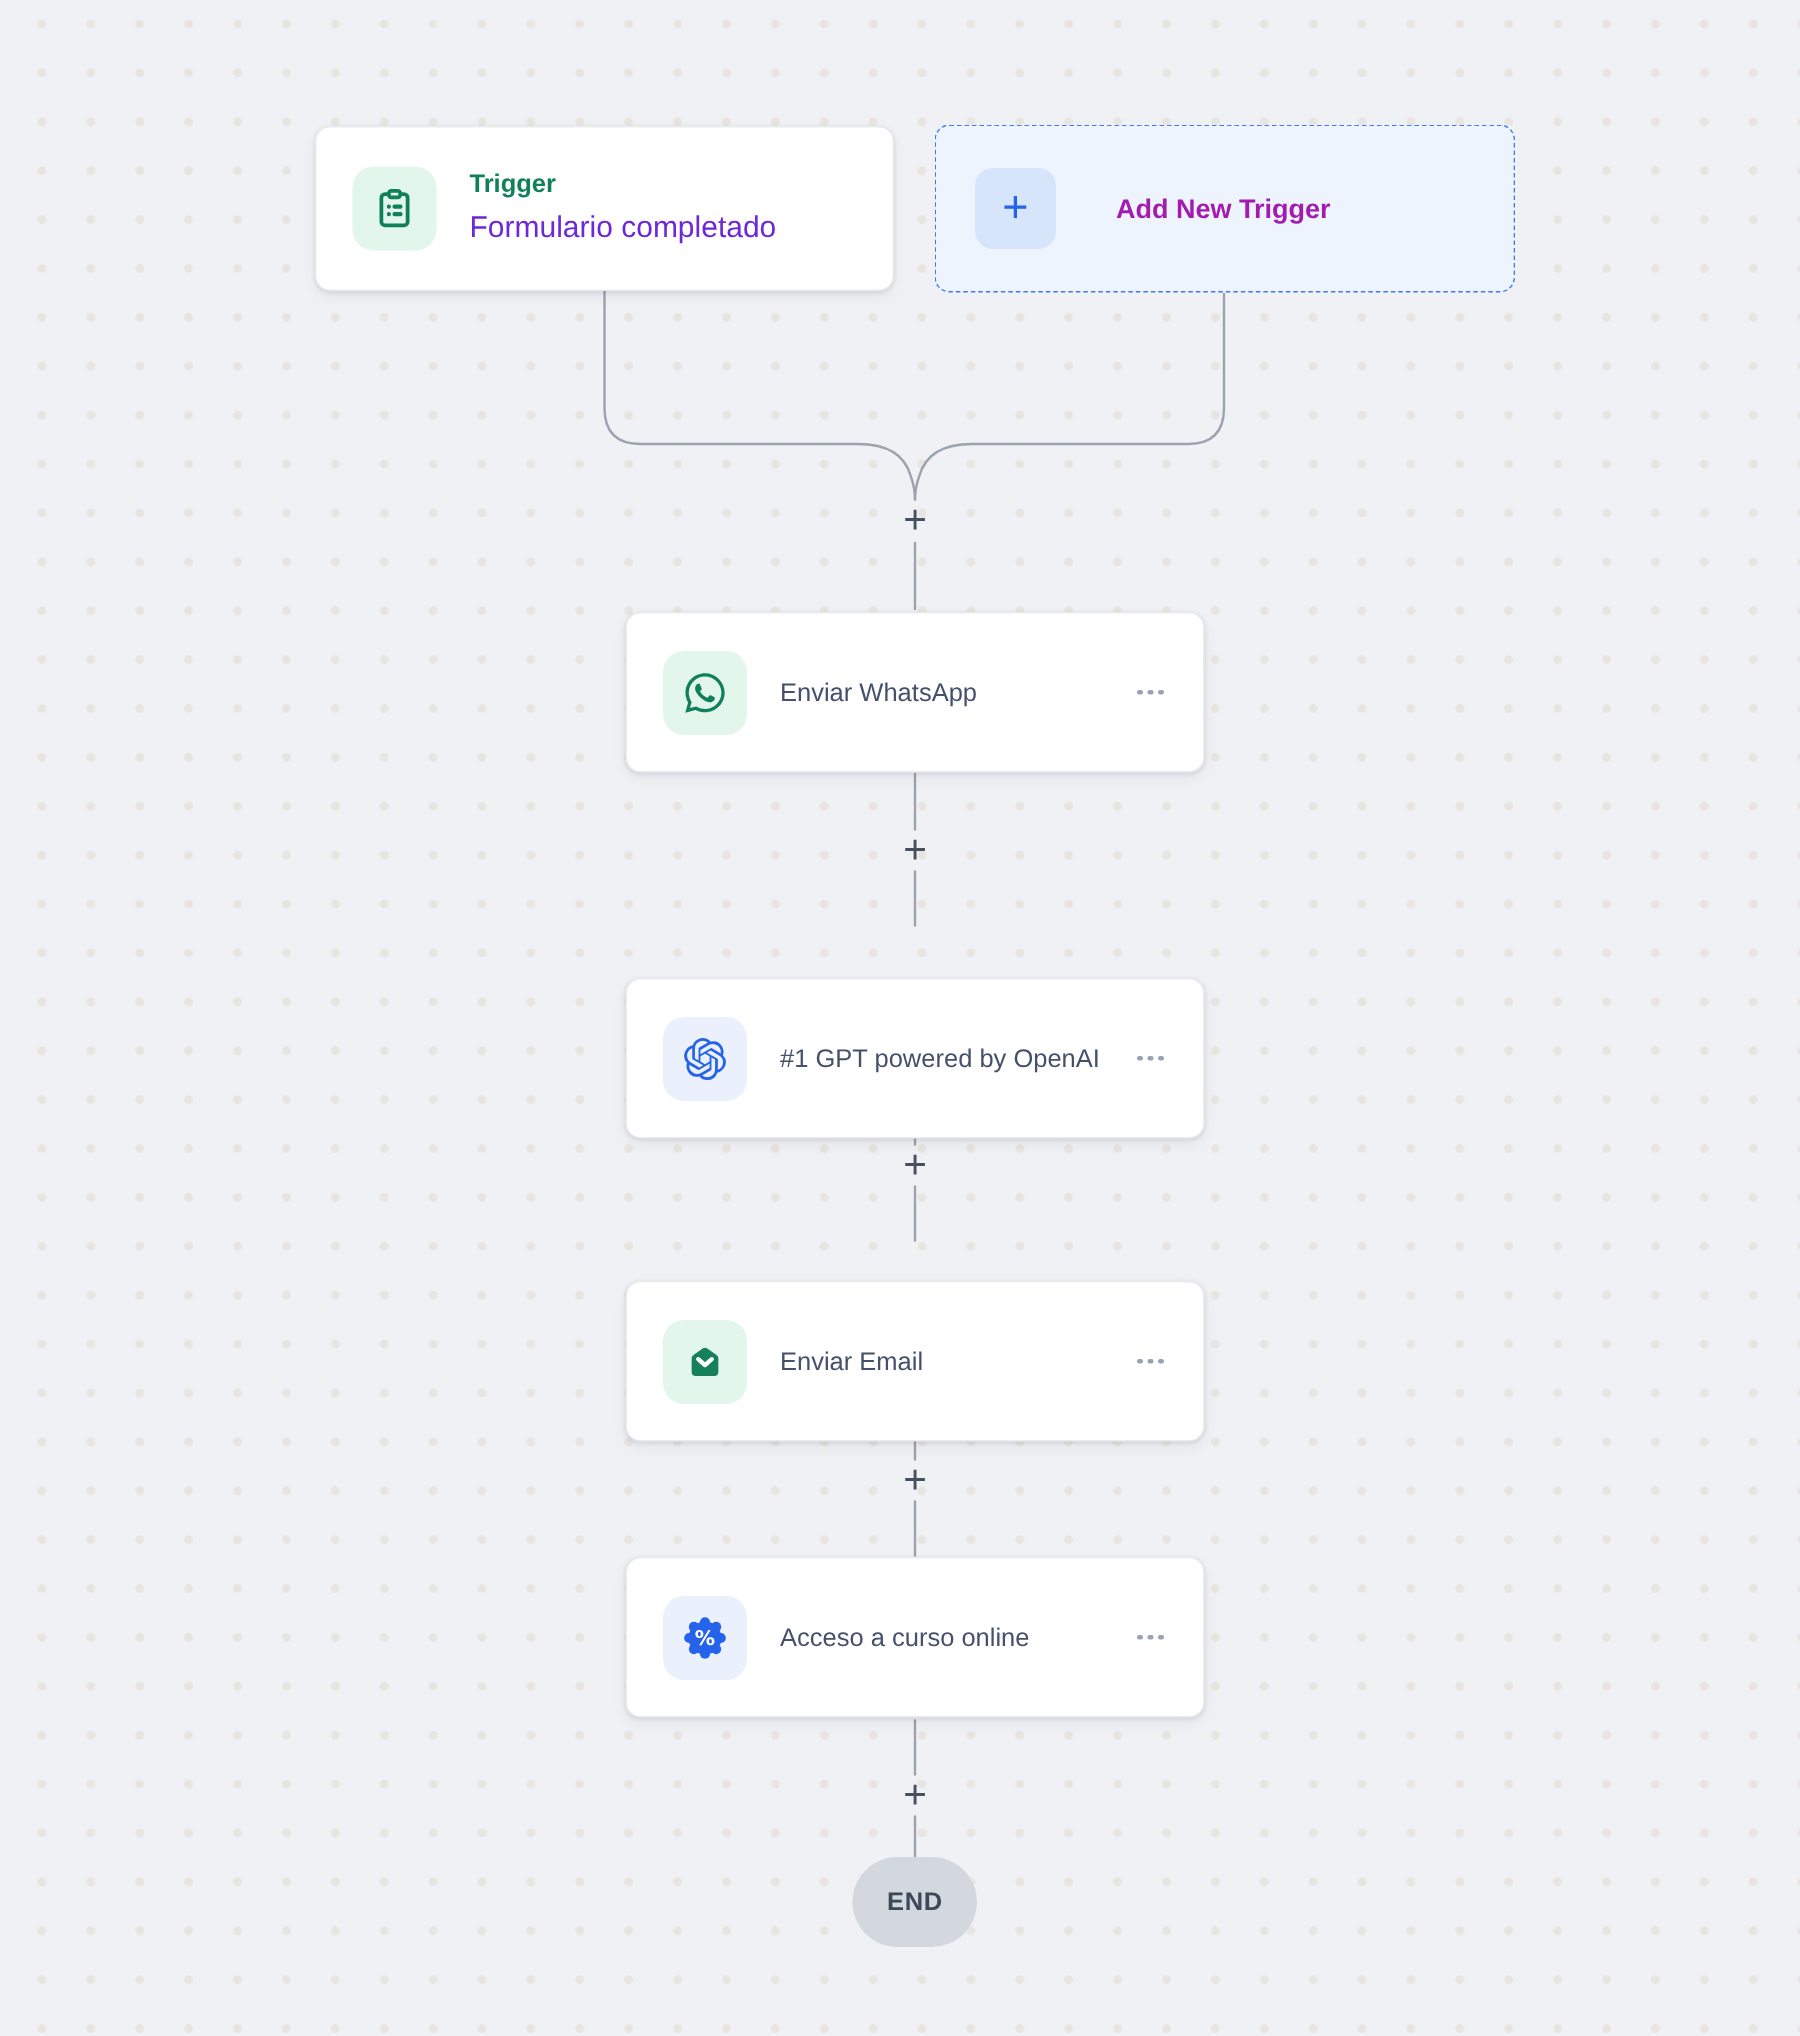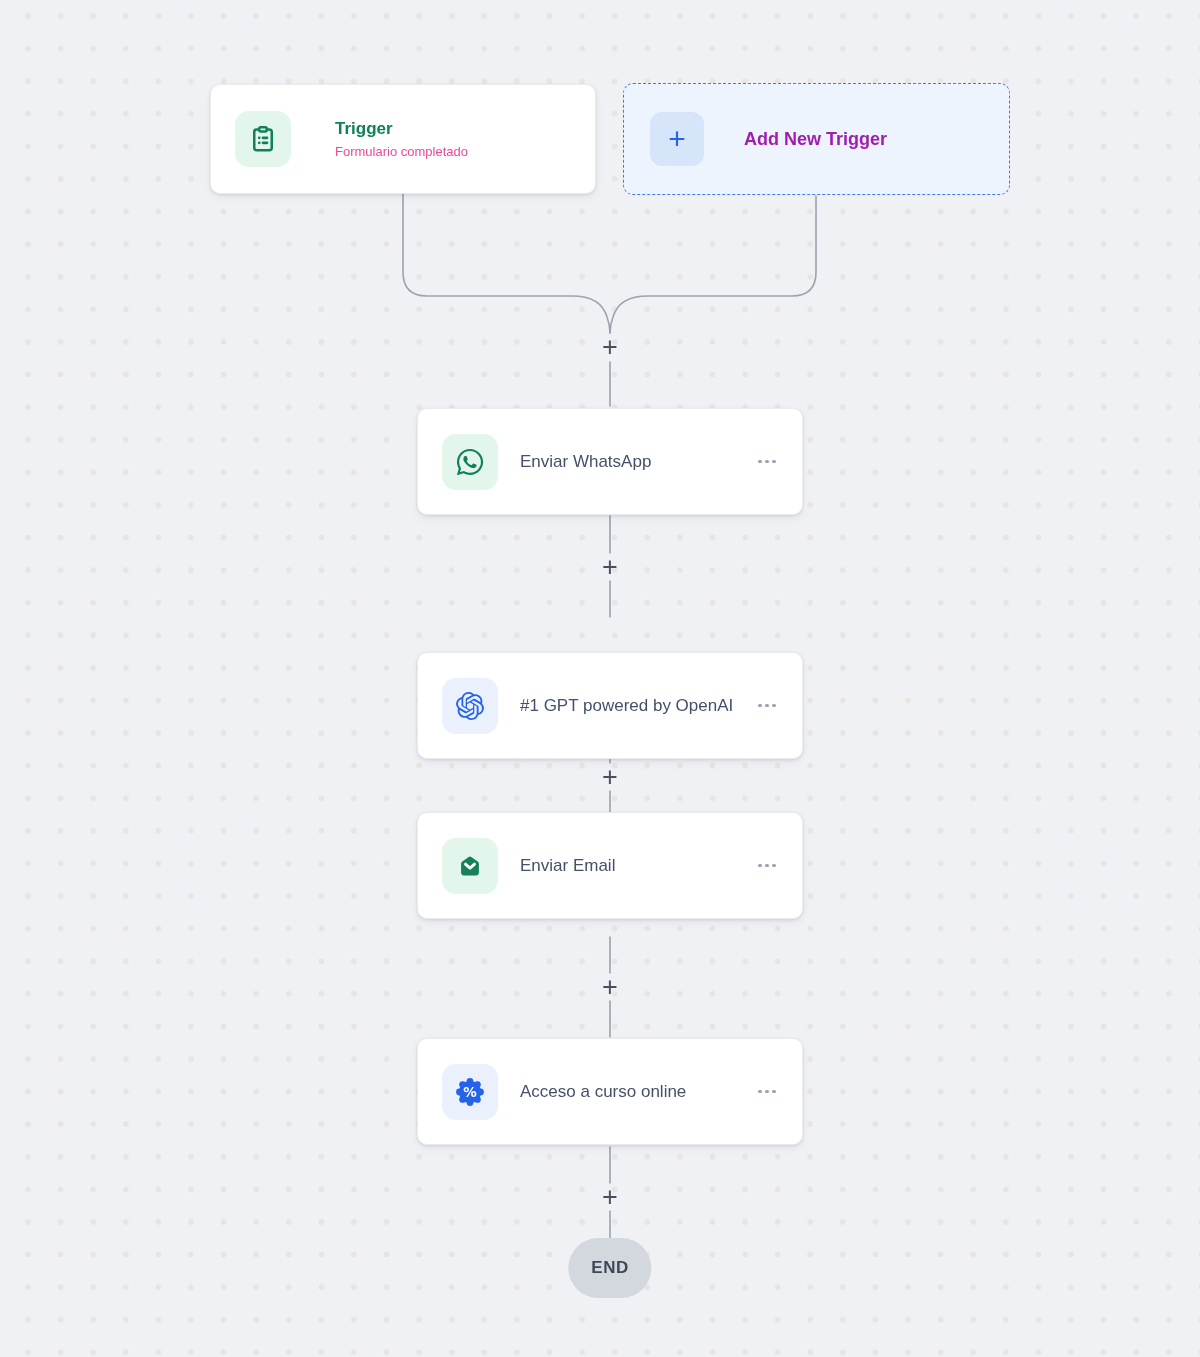--- a/index.html
+++ b/index.html
@@ -25,23 +25,23 @@
     display:flex;align-items:center;gap:22px;padding:0 24px;
   }
   .tile{
     flex:0 0 auto;width:56px;height:56px;border-radius:14px;
     display:flex;align-items:center;justify-content:center;
   }
   .tile.mint{background:#e2f6ec;}
   .tile.skyblue{background:#eaf1fc;}
 
   .trigger-card{left:210px;top:84px;width:386px;height:110px;}
-  .t-col{display:flex;flex-direction:column;line-height:1.55;margin-left:22px;}
+  .t-col{display:flex;flex-direction:column;line-height:1.55;}
   .t-title{font-size:17px;font-weight:700;color:#0f8058;}
-  .t-sub{font-size:13px;color:#ec4899;}
+  .t-sub{font-size:20px;color:#6d28d9;}
 
   .add-card{
     position:absolute;box-sizing:border-box;
     left:623px;top:83px;width:387px;height:112px;
     background:#edf4fe;border:1.6px dashed #3e79f0;border-radius:10px;
     display:flex;align-items:center;gap:24px;padding:0 26px;cursor:pointer;
   }
   .add-tile{
     width:54px;height:54px;border-radius:12px;background:#d7e5fb;
     display:flex;align-items:center;justify-content:center;
@@ -134,21 +134,21 @@
       </svg>
     </div>
     <div class="a-title">#1 GPT powered by OpenAI</div>
     <button class="more-btn">
         <i></i>
         <i></i>
         <i></i>
       </button>
   </div>
 
-  <div class="card action-card" style="top:812px">
+  <div class="card action-card" style="top:854px">
     <div class="tile mint">
       <svg width="30" height="30" viewBox="0 0 32 32">
         <path fill="#15805a" d="M6.5,13.5 Q6.5,12 7.8,11.1 L14.6,6.3 Q16,5.4 17.4,6.3 L24.2,11.1 Q25.5,12 25.5,13.5 L25.5,23 Q25.5,26 22.5,26 L9.5,26 Q6.5,26 6.5,23 Z"></path>
         <path d="M11.2,14 L16,18.2 L20.8,14" fill="none" stroke="#ffffff" stroke-width="3.1" stroke-linecap="round" stroke-linejoin="round"></path>
       </svg>
     </div>
     <div class="a-title">Enviar Email</div>
     <button class="more-btn">
         <i></i>
         <i></i>

